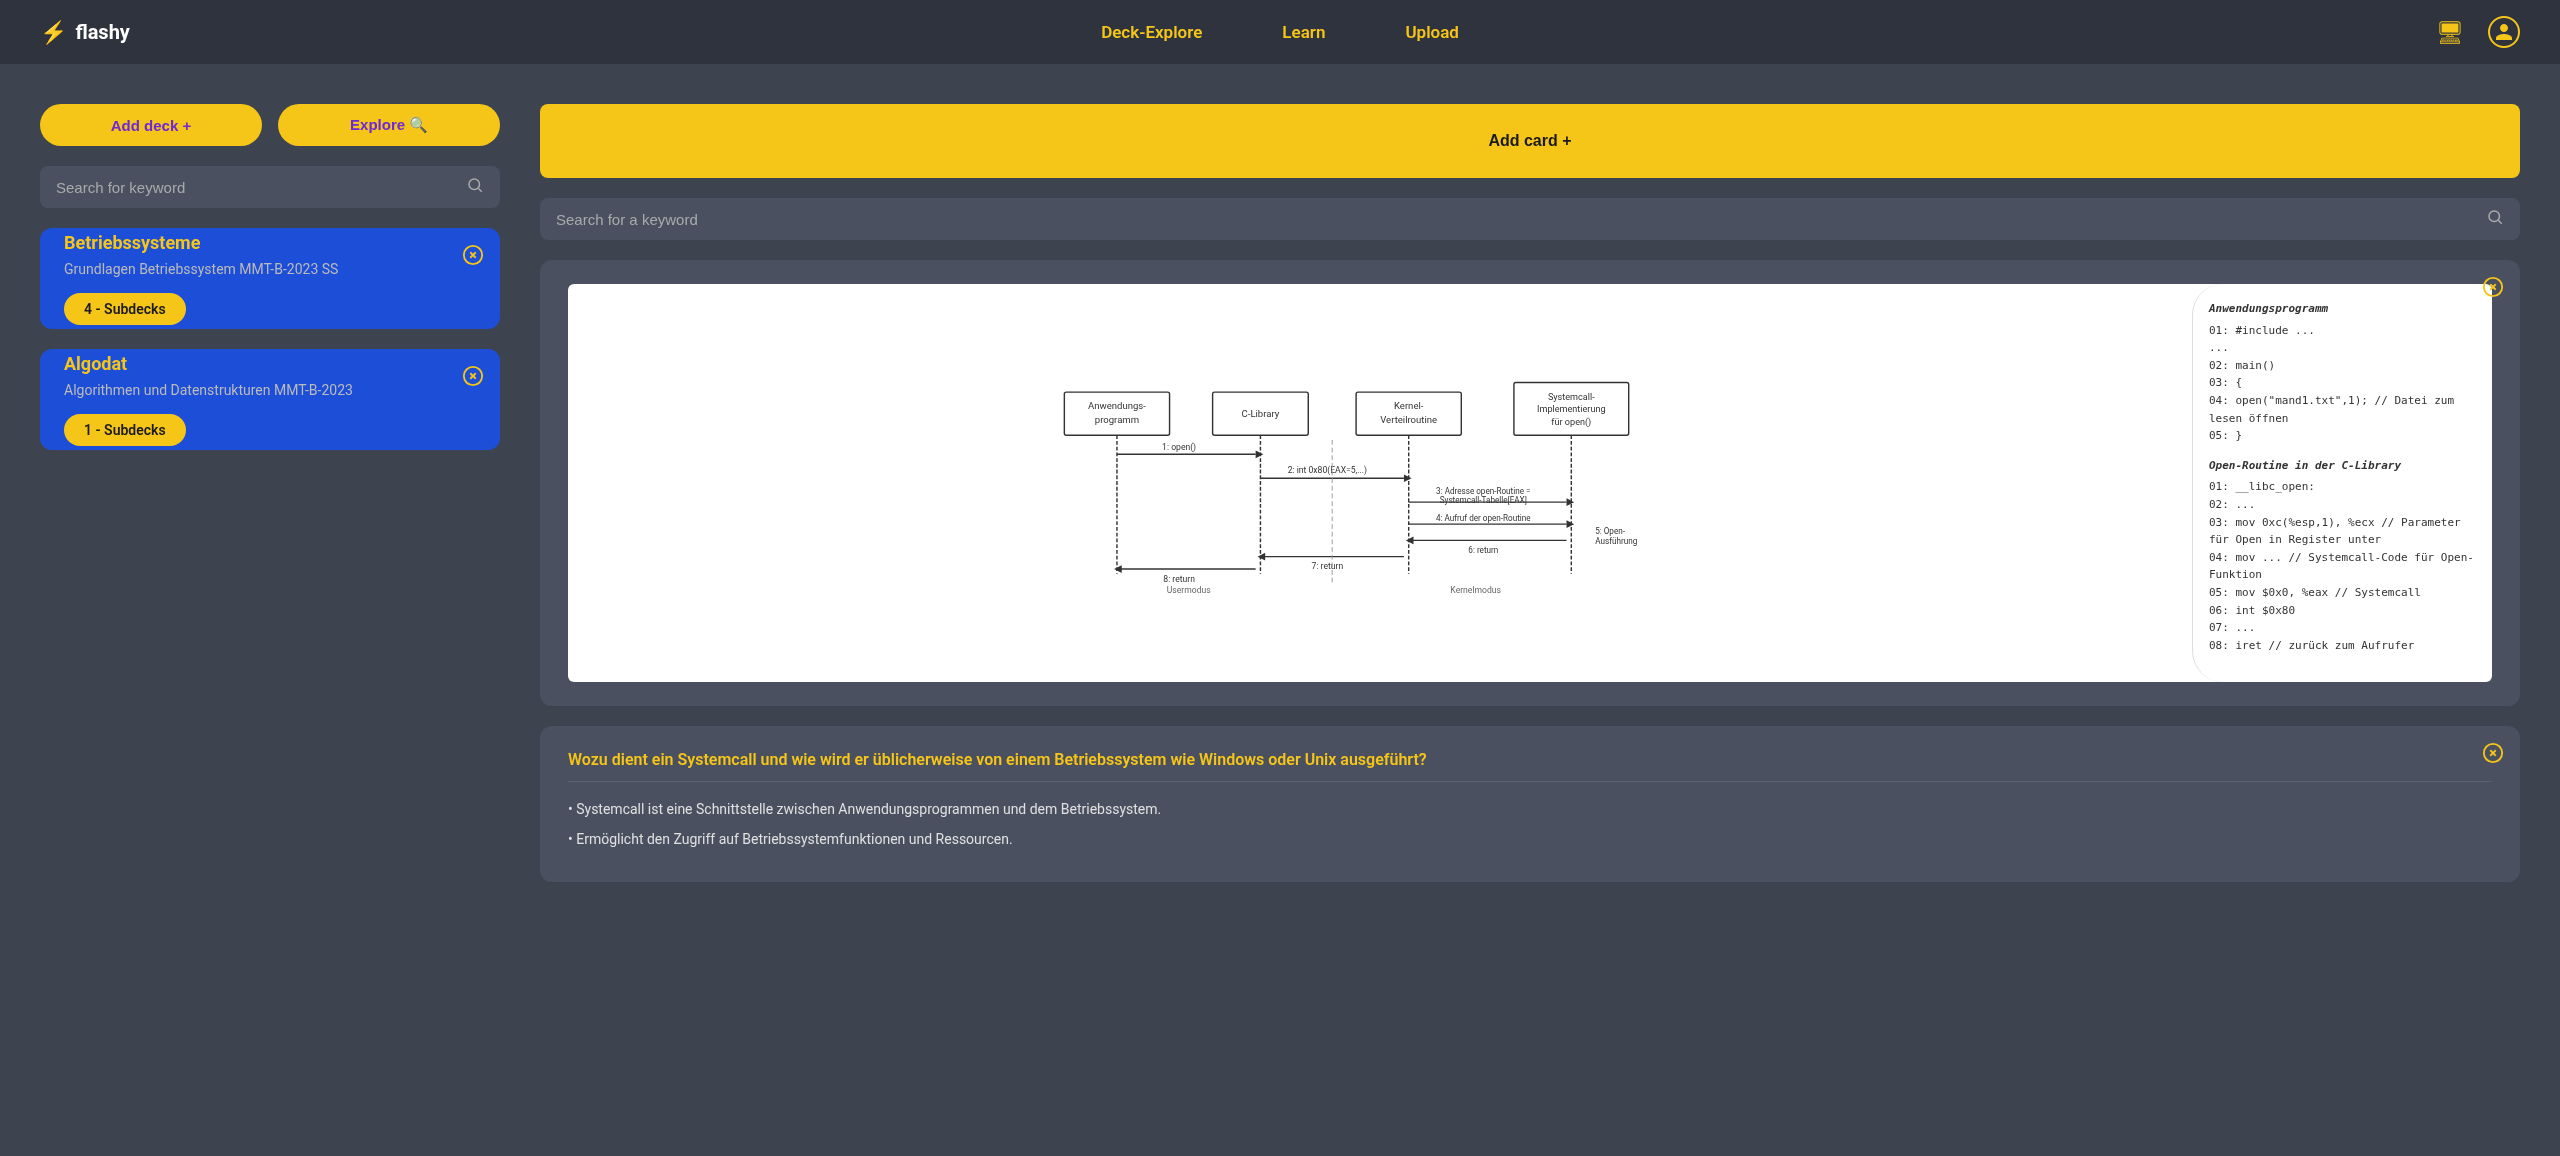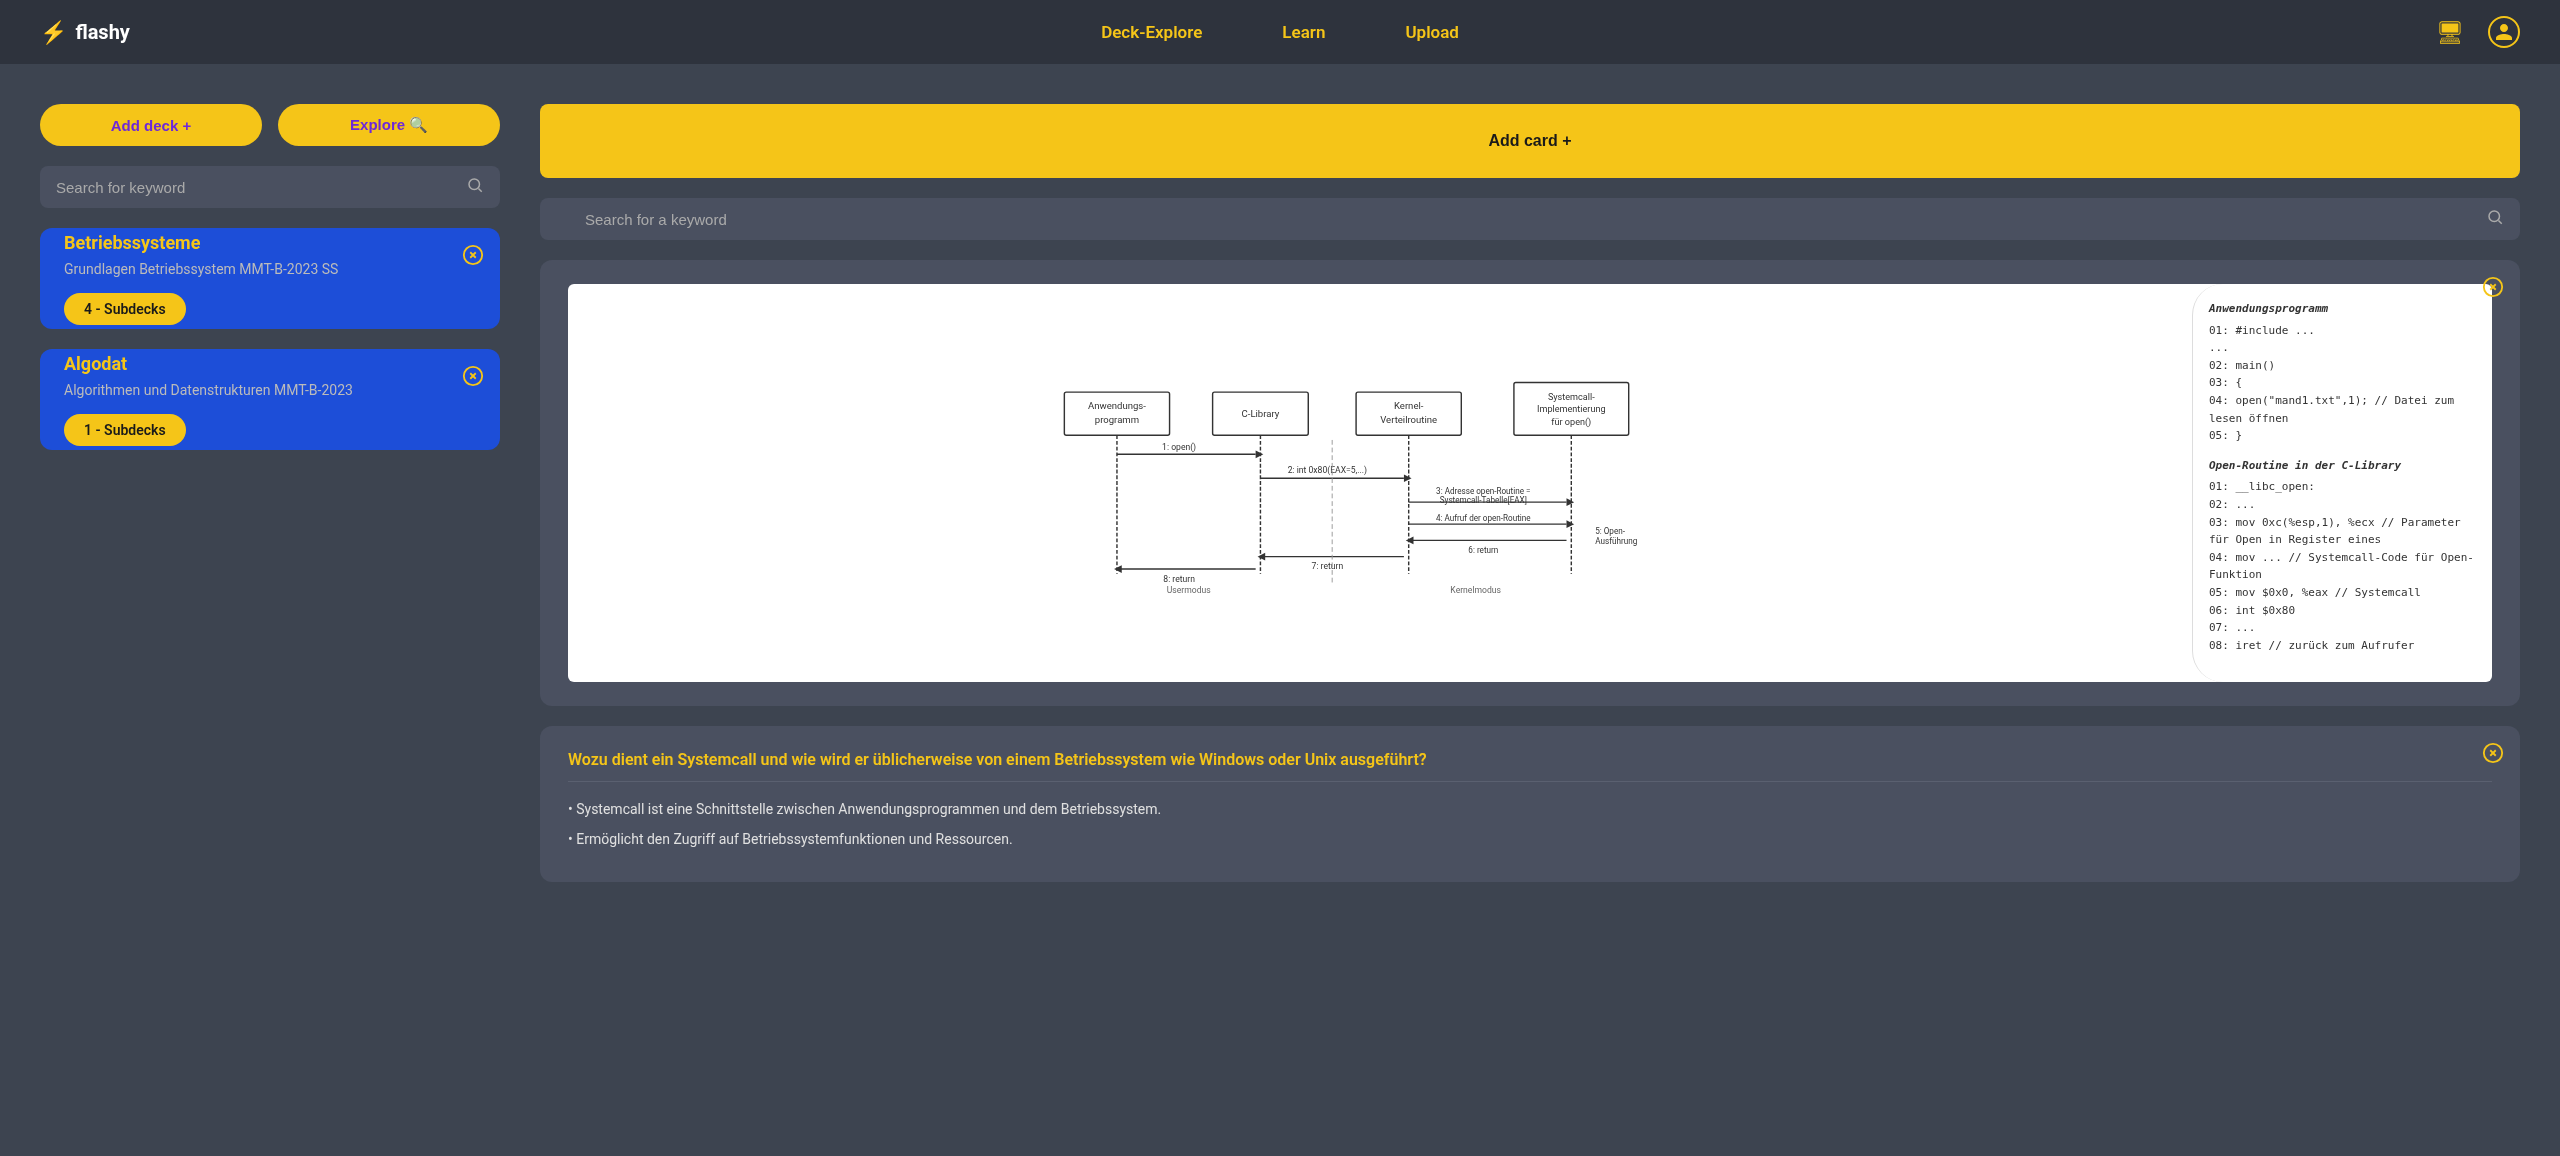--- a/index.html
+++ b/index.html
@@ -199,21 +199,20 @@
       padding: 10px 16px;
       gap: 10px;
     }
     .right-search input {
       background: transparent;
       border: none;
       outline: none;
       color: #fde047;
       font-size: 15px;
       flex: 1;
-      margin-left: 29px;
     }
     .right-search input::placeholder { color: #aaa; }
 
     .card-item {
       background: #4a5060;
       border-radius: 12px;
       padding: 24px 28px;
       position: relative;
     }
     .card-item-question {
@@ -462,21 +461,21 @@
               <div>03: {</div>
               <div>04:  open("mand1.txt",1);   // Datei zum lesen öffnen</div>
               <div>05: }</div>
             </div>
           </div>
           <div class="diagram-right-section">
             <div class="diagram-right-title">Open-Routine in der C-Library</div>
             <div>
               <div>01: __libc_open:</div>
               <div>02:  ...</div>
-              <div>03: mov 0xc(%esp,1), %ecx   // Parameter für Open in Register eines</div>
+              <div>03: mov 0xc(%esp,1), %ecx   // Parameter für Open in Register unter</div>
               <div>04: mov  ...                // Systemcall-Code für Open-Funktion</div>
               <div>05: mov $0x0, %eax          // Systemcall</div>
               <div>06:  int $0x80</div>
               <div>07:  ...</div>
               <div>08: iret                    // zurück zum Aufrufer</div>
             </div>
           </div>
         </div>
       </div>
     </div>

